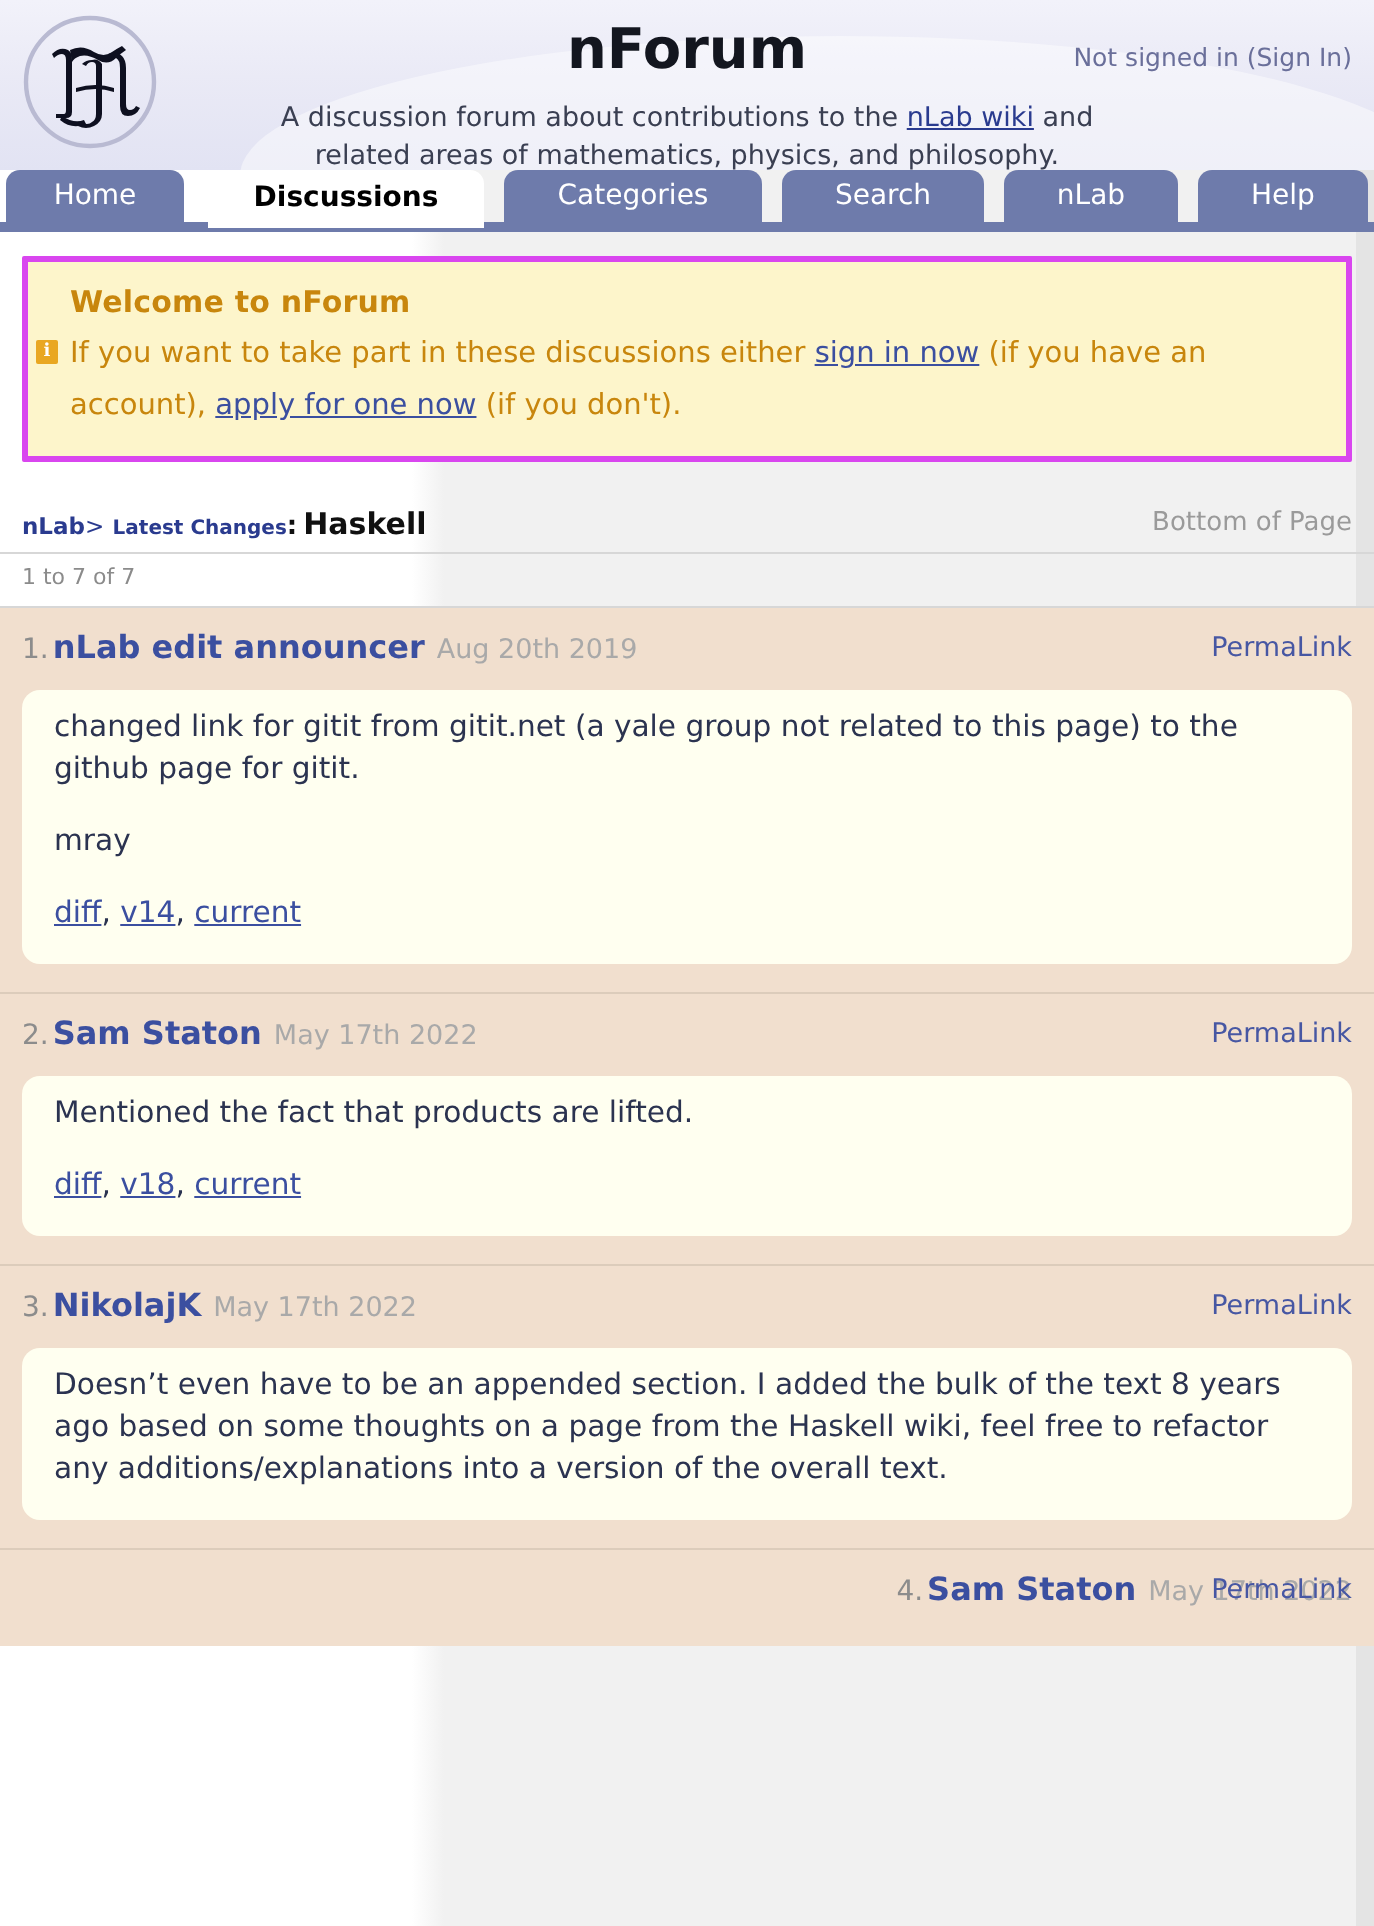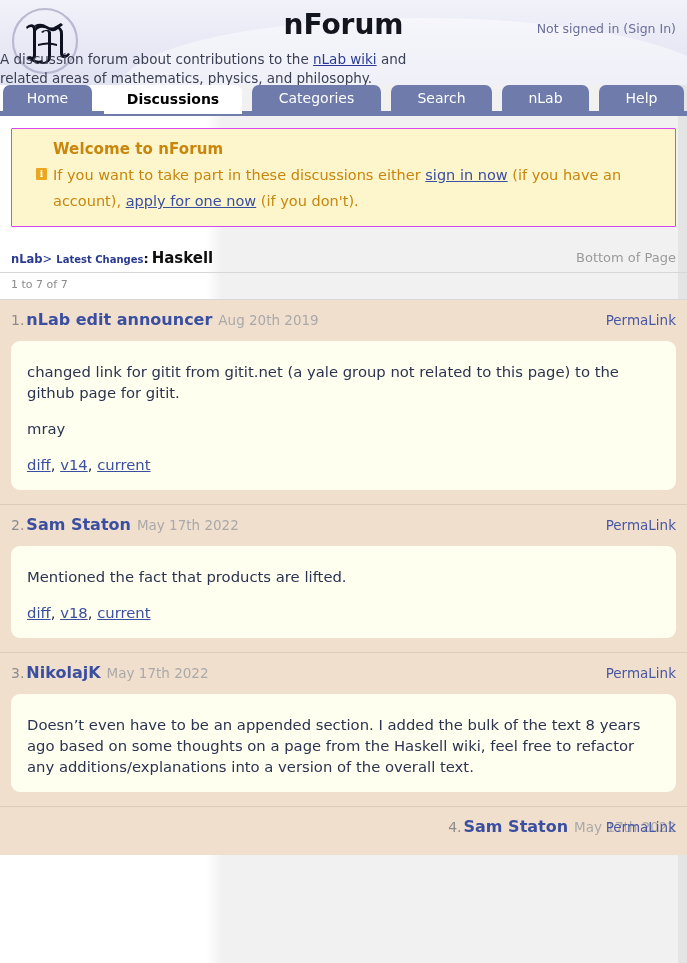--- a/index.html
+++ b/index.html
@@ -86,21 +86,21 @@
   .signin-status a {
     color: #6a6f9a;
     text-decoration: none;
   }
 
   .tagline {
     position: absolute;
     left: 0;
     right: 0;
     top: 50px;
-    text-align: left;
+    text-align: center;
     font-size: 13.5px;
     color: #3a3f52;
     line-height: 19px;
     z-index: 3;
   }
   .tagline a {
     color: #2a3b8f;
     text-decoration: underline;
   }
 
@@ -147,22 +147,22 @@
   }
 
   
   .content {
     position: relative;
   }
   .welcome {
     position: relative;
     margin: 12px 11px 0 11px;
     background: #fdf5cb;
-    border: 1px solid #d946ef;
-    padding: 11px 14px 12px 24px;
+    border: 3px solid #d946ef;
+    padding: 11px 14px 12px 4px;
     border-radius: 1px;
   }
   .welcome-title {
     font-size: 15px;
     font-weight: bold;
     color: #c8860d;
     margin: 0 0 4px 17px;
     letter-spacing: 0.1px;
   }
   .welcome-body {
@@ -280,21 +280,21 @@
     right: 0;
     top: 2px;
     font-size: 13.5px;
     color: #4757a3;
     text-decoration: none;
   }
   .post-body {
     margin-top: 9px;
     background: #fffff0;
     border-radius: 9px;
-    padding: 20px 16px 15px 16px;
+    padding: 8px 16px 15px 16px;
     font-size: 14.8px;
     line-height: 21px;
     color: #2b3350;
   }
   .post-body p {
     margin: 0 0 15px 0;
   }
   .post-body p:last-child {
     margin-bottom: 0;
   }

